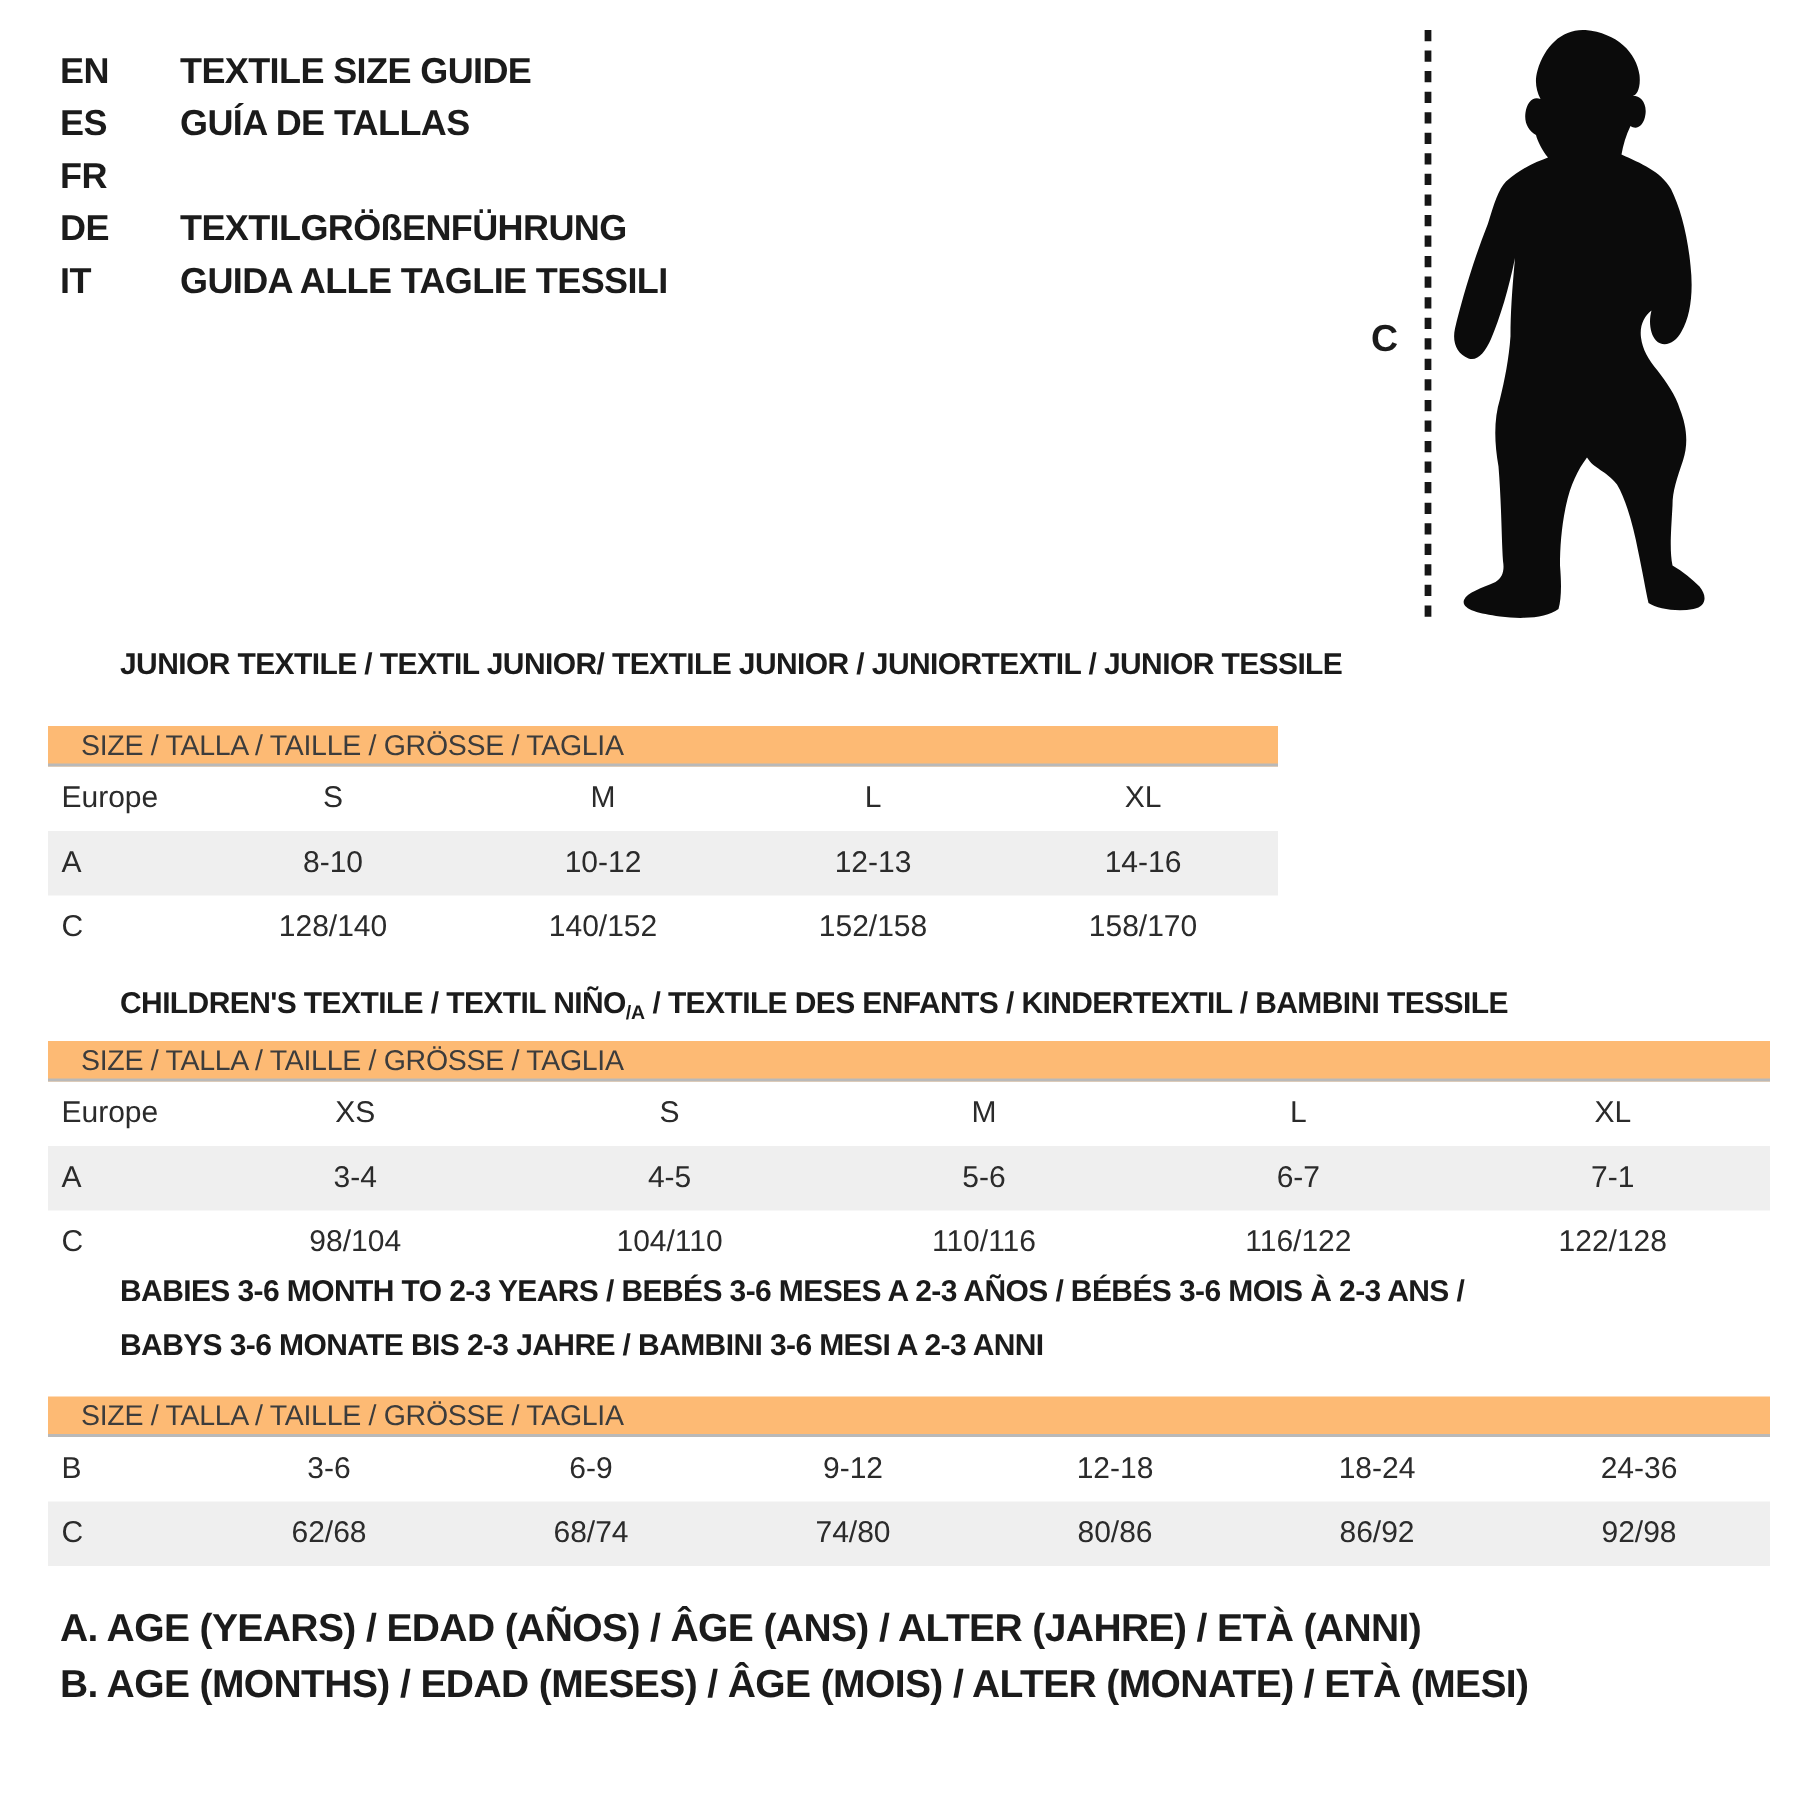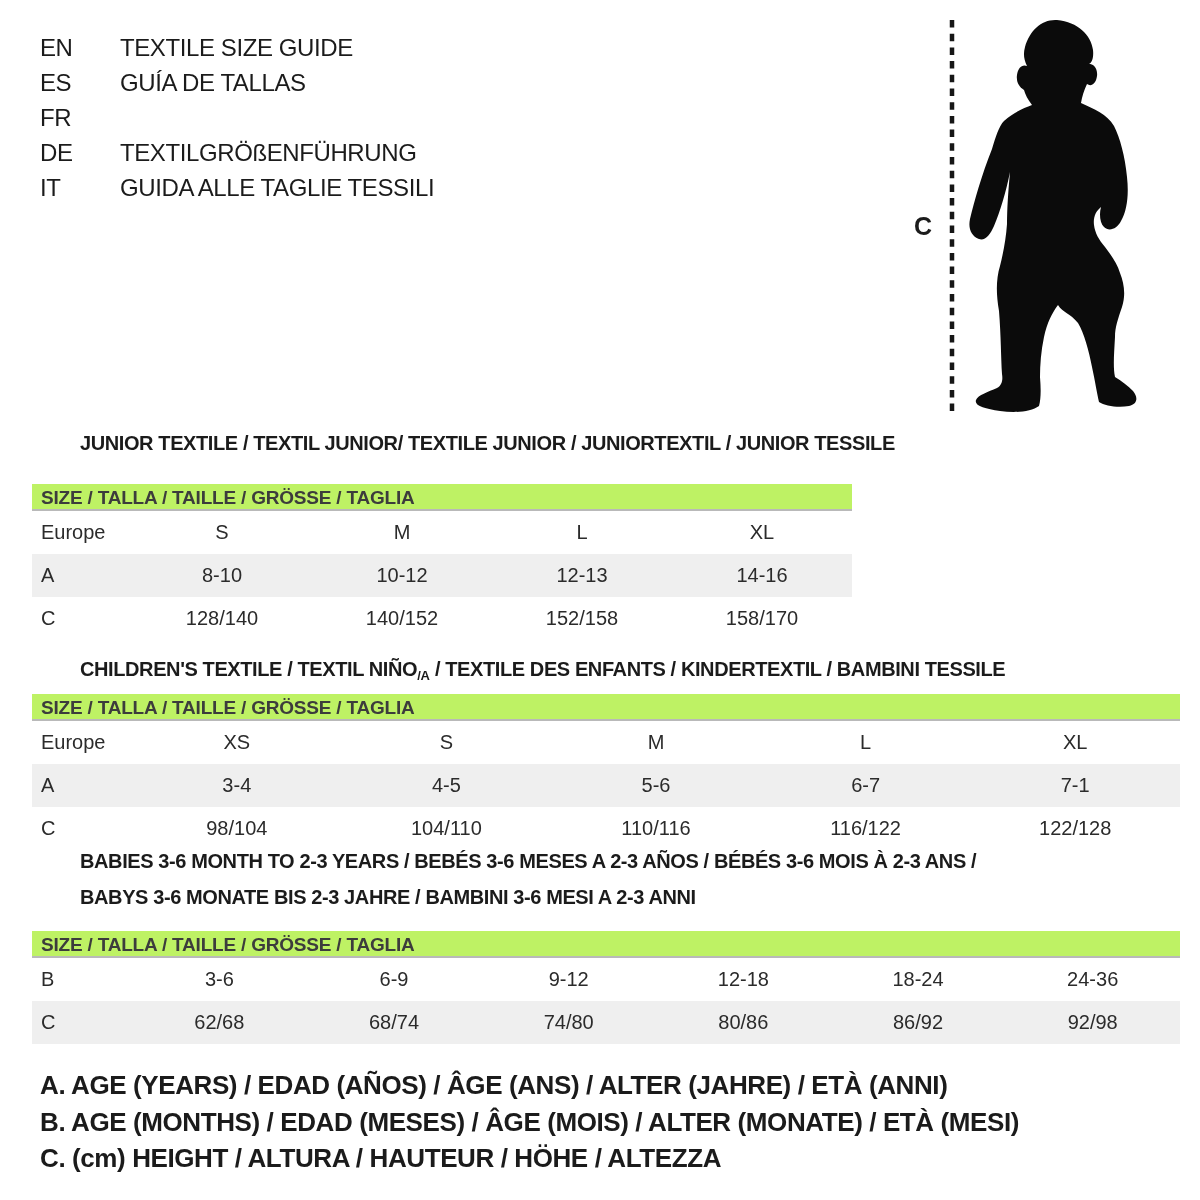--- a/index.html
+++ b/index.html
@@ -3,33 +3,33 @@
 <meta charset="utf-8">
 <style>
   html,body{margin:0;padding:0;background:#ffffff;}
   #screen{
     position:relative;width:1200px;height:1200px;background:#ffffff;
     font-family:"Liberation Sans",sans-serif;color:#1b1b1b;overflow:hidden;
   }
   
   .lang-block{position:absolute;left:40px;top:30px;}
   .lang-row{display:flex;height:35px;align-items:center;
-    font-size:24px;font-weight:400;letter-spacing:-0.4px;white-space:nowrap;}
+    font-size:24px;font-weight:700;letter-spacing:-0.4px;white-space:nowrap;}
   .lang-code{width:80px;}
   
   .figure-svg{position:absolute;left:900px;top:14px;width:260px;height:406px;}
   .fig-label{position:absolute;left:914px;top:212px;font-size:25px;font-weight:700;}
   
   .sec-title{position:absolute;left:40px;font-size:20px;font-weight:700;
     letter-spacing:-0.4px;white-space:nowrap;margin-left:40px;}
   .sub{font-size:13px;vertical-align:-4px;letter-spacing:-0.2px;}
   
   .tbl{position:absolute;left:32px;}
-  .tbl-head{height:27px;background:#bef264;color:#3c3c3c;font-weight:700;
-    font-size:19px;letter-spacing:-0.2px;padding-left:9px;display:flex;
+  .tbl-head{height:27px;background:#fdba74;color:#3c3c3c;font-weight:400;
+    font-size:19px;letter-spacing:-0.2px;padding-left:22px;display:flex;
     align-items:center;box-shadow:inset 0 -2px 0 #b9b9b9;}
   .trow{display:flex;height:43px;align-items:center;font-size:20px;color:#2b2b2b;}
   .trow.shade{background:#efefef;}
   .rlabel{width:100px;padding-left:9px;box-sizing:border-box;}
   .cell{flex:1;text-align:center;}
   
   .legend-line{position:absolute;left:40px;font-size:26px;font-weight:700;
     letter-spacing:-0.4px;white-space:nowrap;}
 </style>
 </head>
@@ -186,15 +186,14 @@
       <span class="cell">68/74</span>
       <span class="cell">74/80</span>
       <span class="cell">80/86</span>
       <span class="cell">86/92</span>
       <span class="cell">92/98</span>
     </div>
   </div>
 
   <div class="legend-line" style="top:1070px;">A. AGE (YEARS) / EDAD (AÑOS) / ÂGE (ANS) / ALTER (JAHRE) / ETÀ (ANNI)</div>
   <div class="legend-line" style="top:1107px;">B. AGE (MONTHS) / EDAD (MESES) / ÂGE (MOIS) / ALTER (MONATE) / ETÀ (MESI)</div>
-  <div class="legend-line" style="top:1143px;">C. (cm) HEIGHT / ALTURA / HAUTEUR / HÖHE / ALTEZZA</div>
 
 </div>
 
 </body></html>

